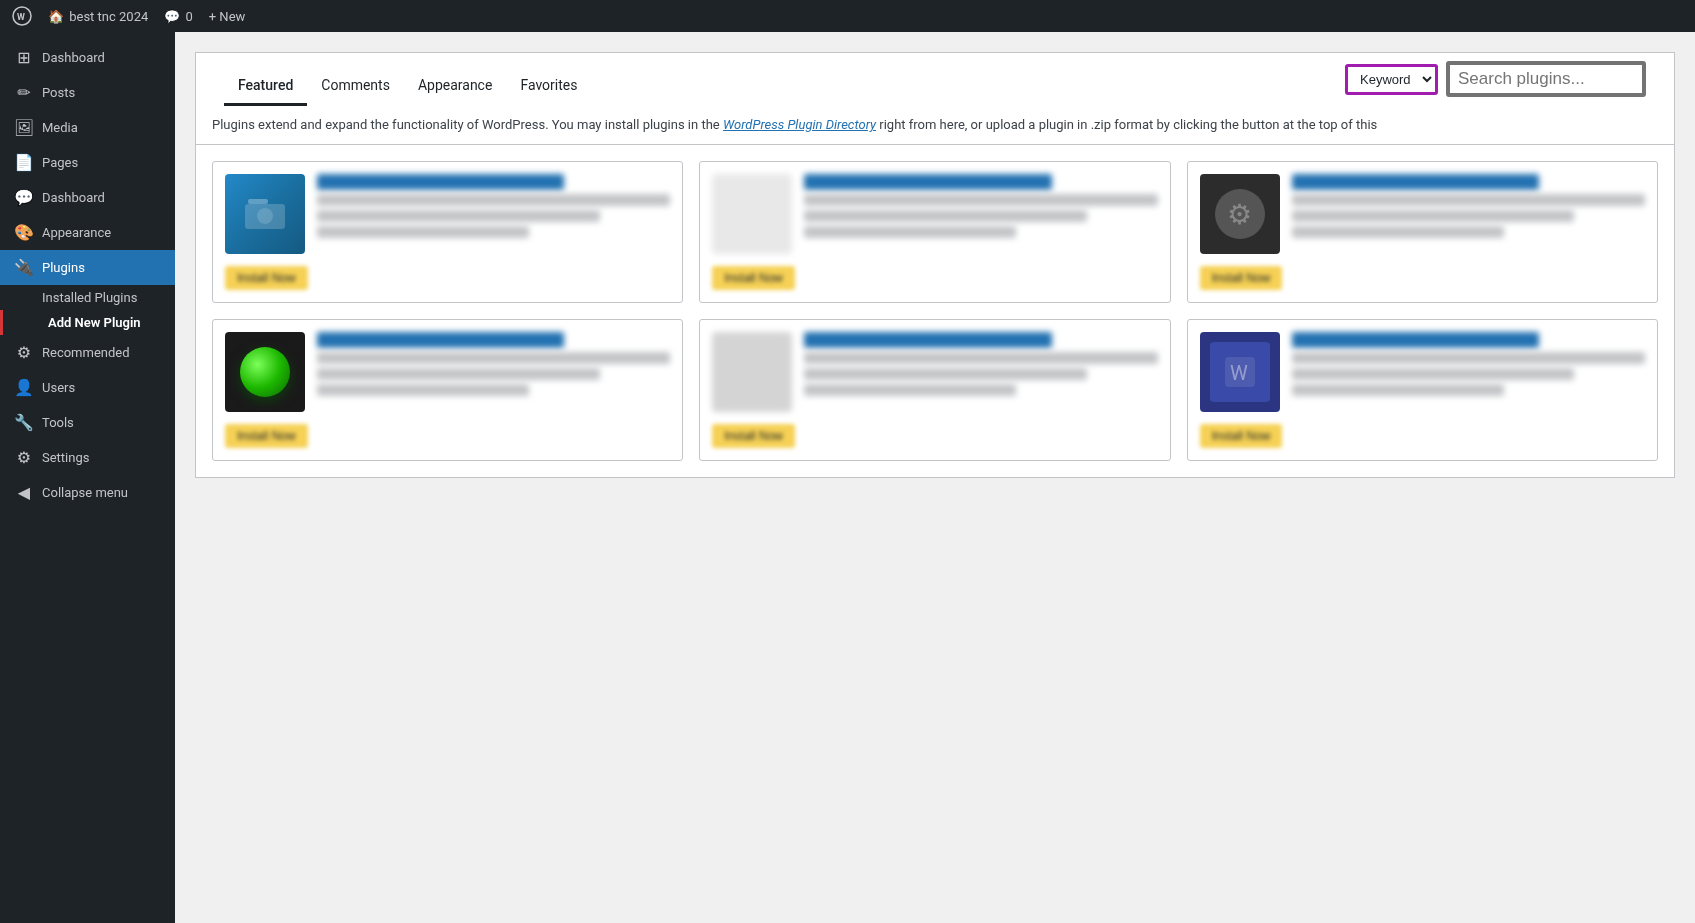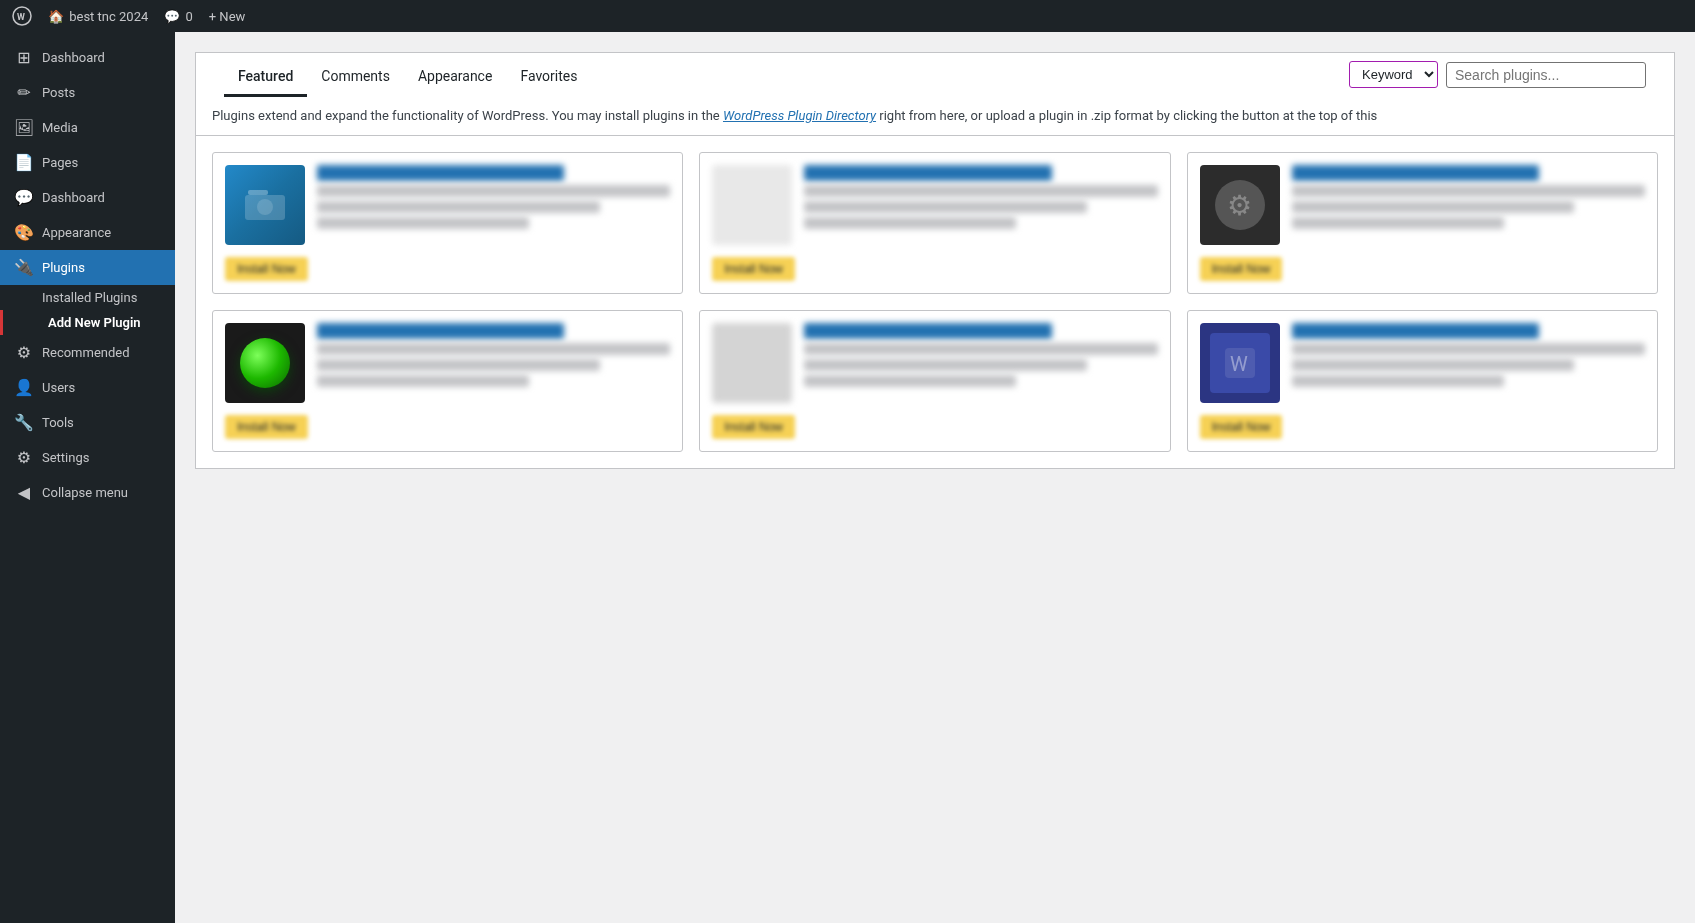--- a/index.html
+++ b/index.html
@@ -126,30 +126,30 @@
       color: #1d2327;
       cursor: pointer;
       border-bottom: 3px solid transparent;
       text-decoration: none;
       margin-bottom: -1px;
     }
     .tab.active { border-bottom: 3px solid #1d2327; font-weight: 500; }
     .keyword-select {
       padding: 4px 8px;
       font-size: 13px;
-      border: 1px solid #a21caf;
+      border: 3px solid #a21caf;
       border-radius: 3px;
       background: #fff;
       cursor: pointer;
       color: #1d2327;
     }
     .search-input {
       padding: 4px 8px;
-      font-size: 14px;
-      border: 1px solid #737373;
+      font-size: 17px;
+      border: 4px solid #737373;
       border-radius: 3px;
       width: 200px;
       color: #1d2327;
     }
 
     
     .info-text {
       background: #fff;
       border: 1px solid #c3c4c7;
       border-top: none;

